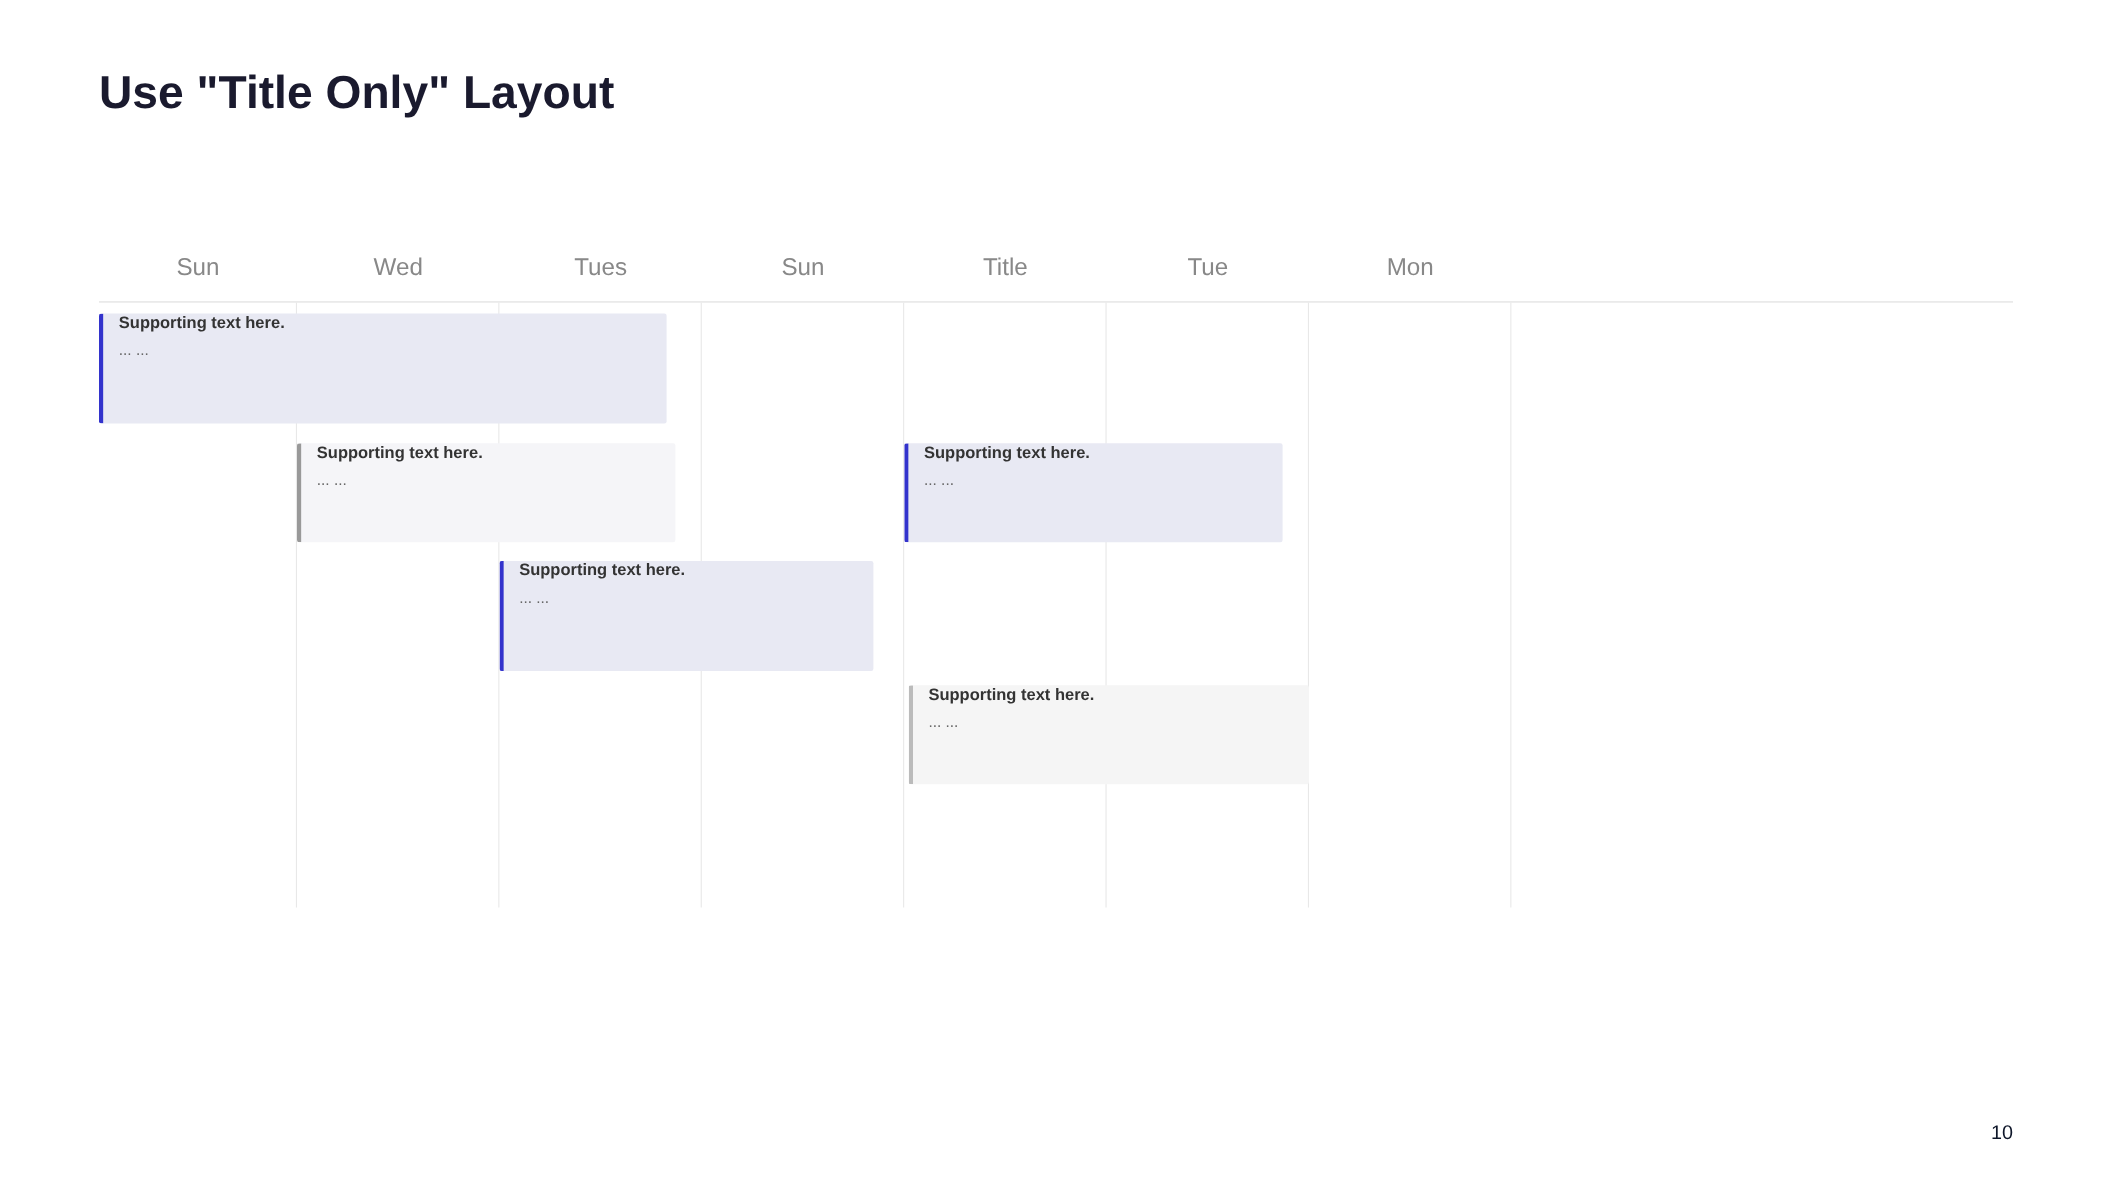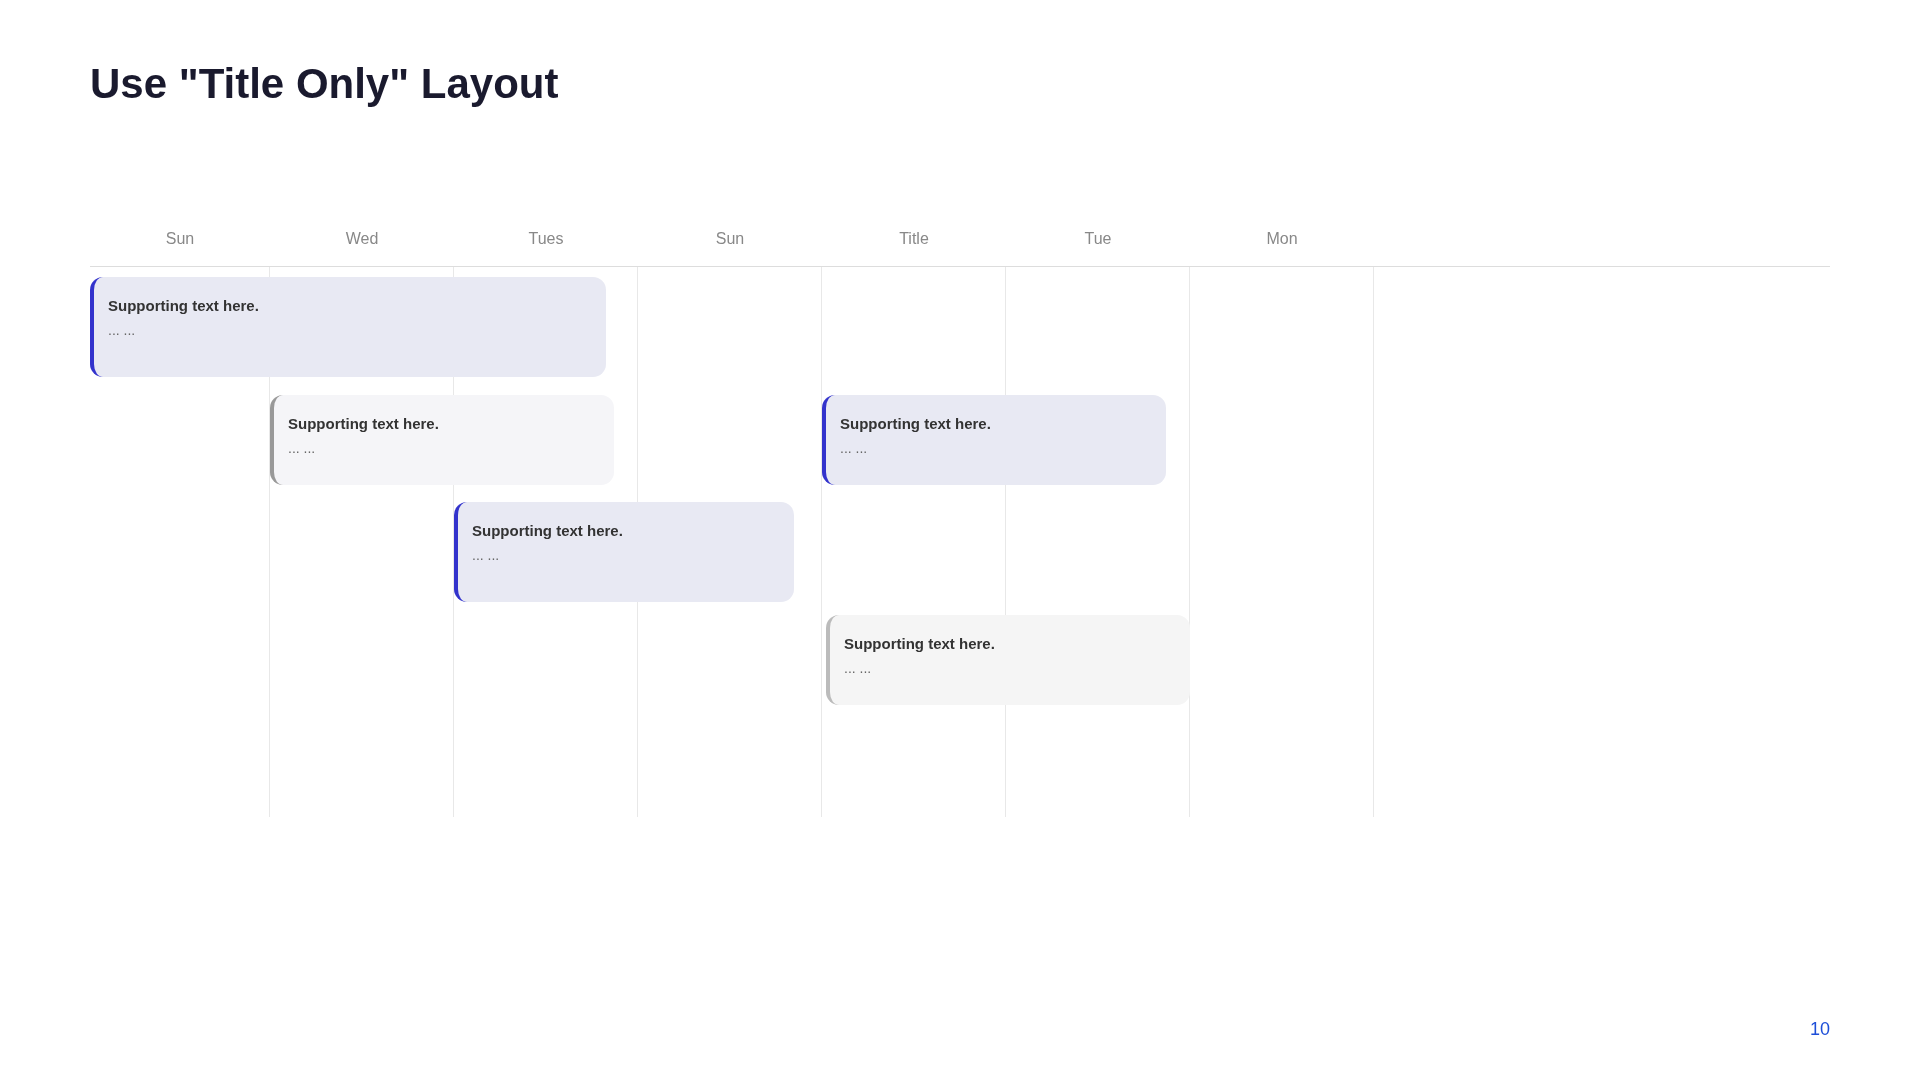--- a/index.html
+++ b/index.html
@@ -30,21 +30,21 @@
     }
 
     .day-headers {
       display: grid;
       grid-template-columns: 180px 184px 184px 184px 184px 184px 184px;
       margin-bottom: 0;
     }
 
     .day-header {
       text-align: center;
-      font-size: 16px;
+      font-size: 22px;
       color: #888;
       font-weight: 400;
       padding-bottom: 18px;
     }
 
     .calendar-body {
       display: grid;
       grid-template-columns: 180px 184px 184px 184px 184px 184px 184px;
       border-top: 1px solid #ddd;
       position: relative;
@@ -57,22 +57,22 @@
       position: relative;
     }
 
     .day-column:last-child {
       border-right: none;
     }
 
     
     .event-card {
       position: absolute;
-      border-radius: 13px;
-      padding: 20px 14px;
+      border-radius: 2px;
+      padding: 0 14px;
     }
 
     .event-card .event-title {
       font-size: 15px;
       font-weight: 700;
       color: #333;
       margin-bottom: 8px;
     }
 
     .event-card .event-meta {
@@ -129,21 +129,21 @@
       left: calc(180px + 184px + 184px + 184px + 4px);
       width: calc(184px + 184px - 4px);
       min-height: 90px;
     }
 
     .page-number {
       position: absolute;
       bottom: 40px;
       right: 90px;
       font-size: 18px;
-      color: #1d4ed8;
+      color: #0f172a;
     }
   </style>
 </head>
 <body>
 
 <h1 class="page-title">Use "Title Only" Layout</h1>
 
 <div class="calendar-container">
 
   <div class="day-headers">

